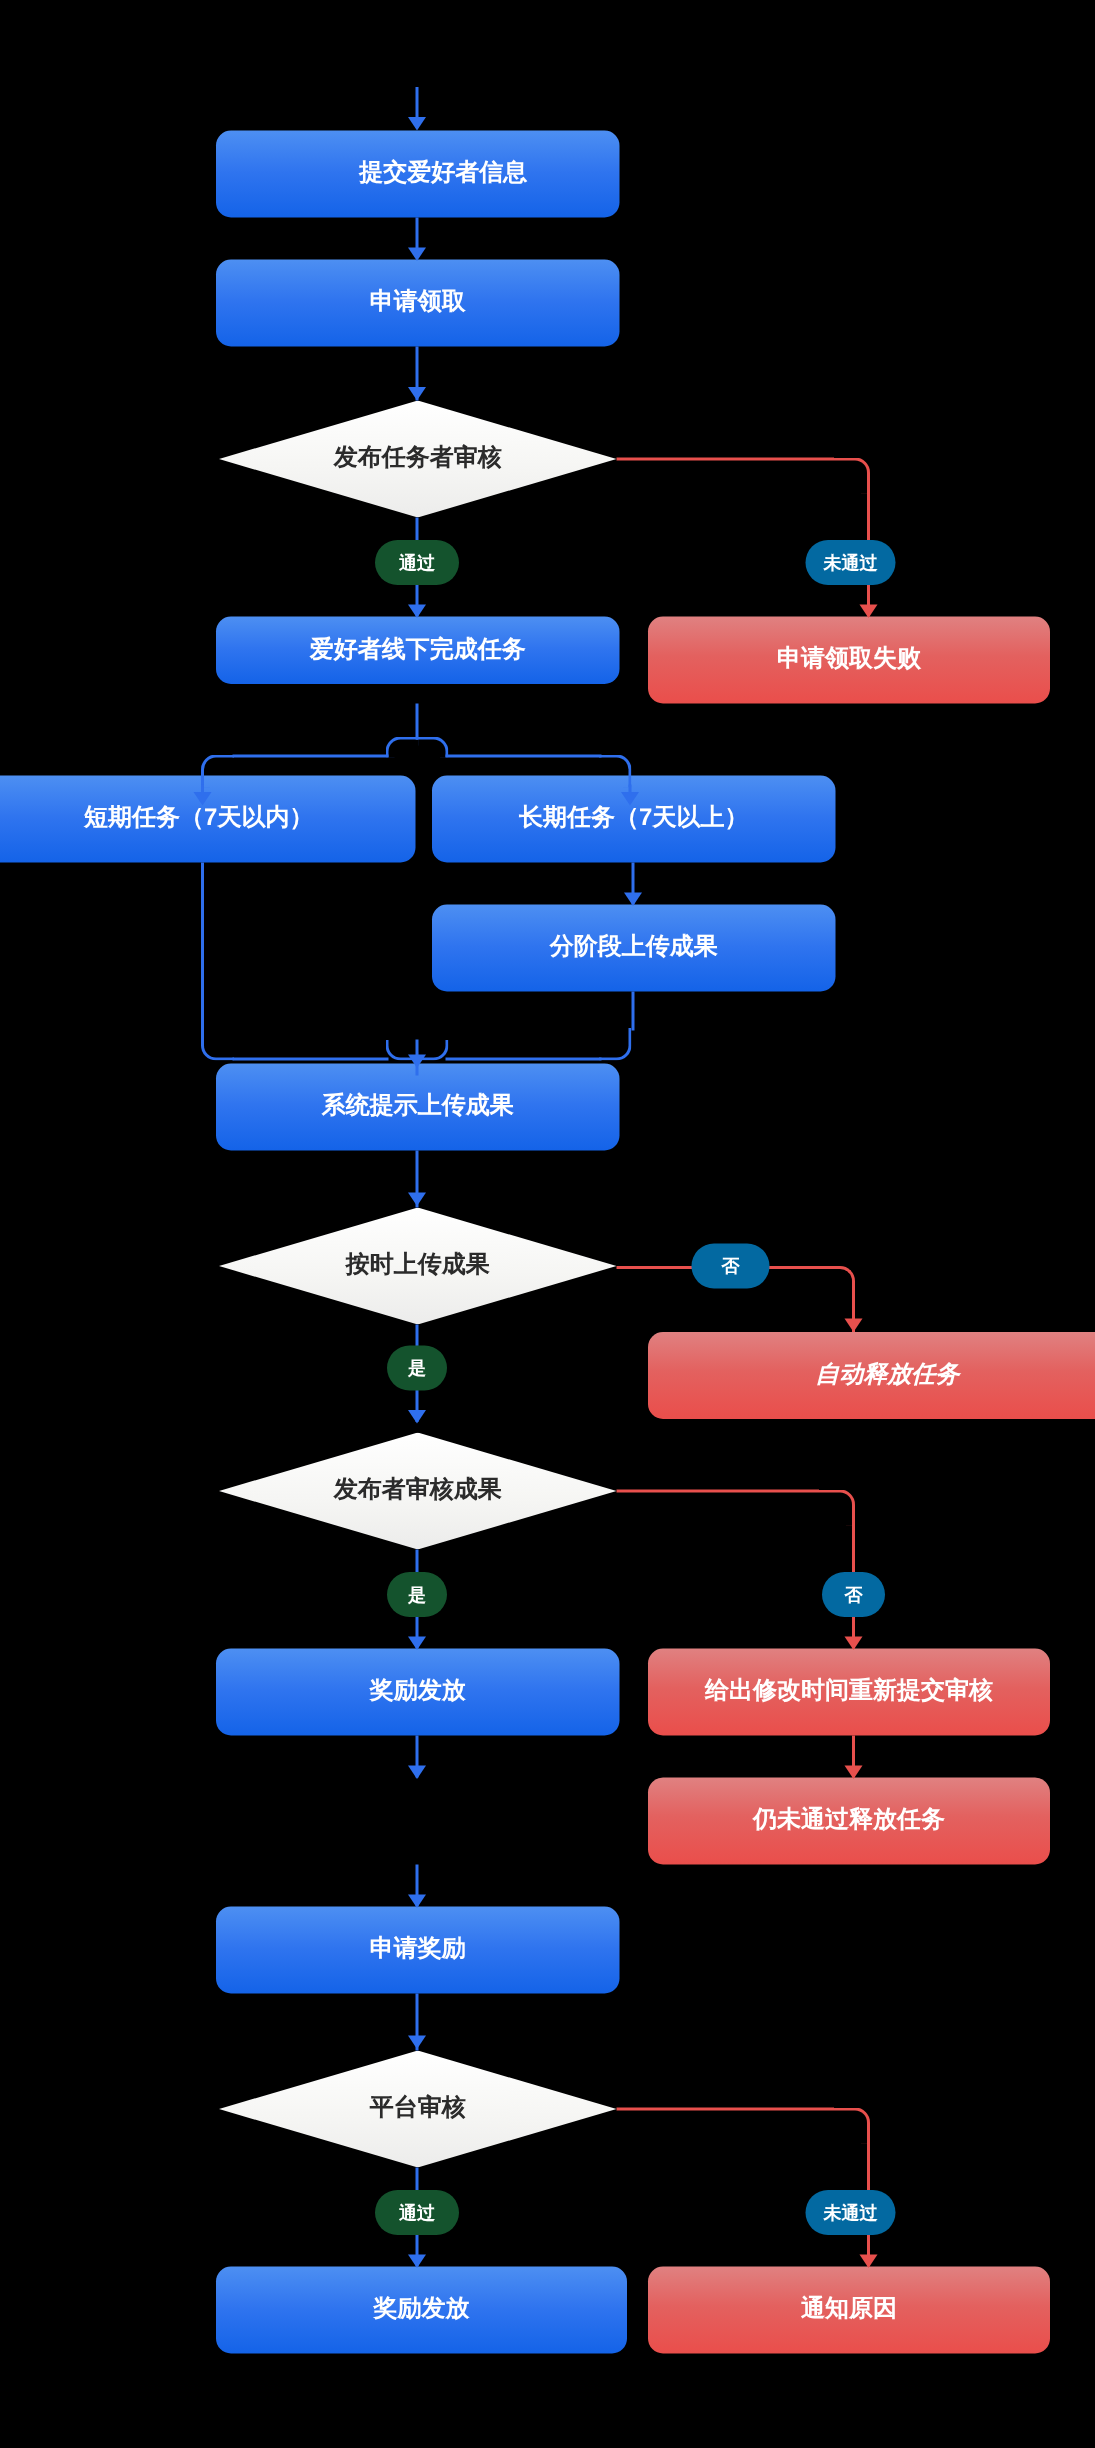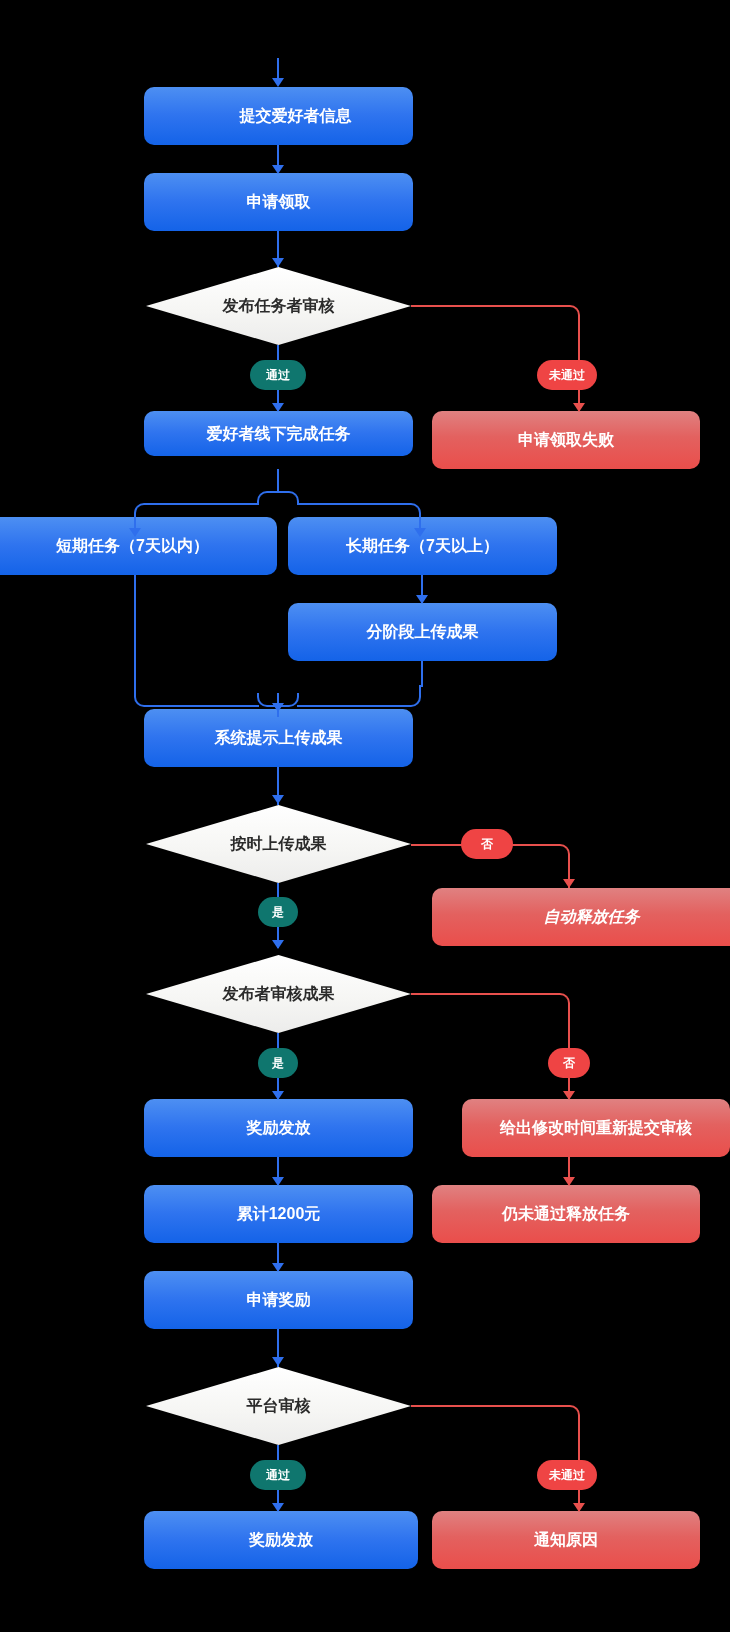--- a/index.html
+++ b/index.html
@@ -21,22 +21,22 @@
 
   .dec{color:#2b2b2b;font-size:16px;font-weight:700;
        background:linear-gradient(180deg,#ffffff 0%,#f6f6f4 55%,#ececeb 100%);
        clip-path:polygon(50% 0%,100% 50%,50% 100%,0% 50%);
        filter:drop-shadow(0 1px 2px rgba(0,0,0,.4));}
 
   
   .badge{position:absolute;display:flex;align-items:center;justify-content:center;
          border-radius:15px;color:#fff;font-size:12px;font-weight:700;
          box-sizing:border-box;z-index:6;white-space:nowrap;}
-  .badge.b{background:#0f766e;}
-  .badge.r{background:#ef4444;font-family:Liberation Serif, serif;}
+  .badge.b{background:#14532d;}
+  .badge.r{background:#0369a1;font-family:Liberation Serif, serif;}
 
   
   .ln{position:absolute;z-index:2;}
   .vb{width:2px;background:#2f6fed;}
   .hb{height:2px;background:#2f6fed;}
   .vr{width:2px;background:#e8504d;}
   .hr{height:2px;background:#e8504d;}
 
   .ah{position:absolute;width:0;height:0;z-index:3;
       border-left:6px solid transparent;border-right:6px solid transparent;}
@@ -183,33 +183,30 @@
   <div class="ln vr" style="left:568px;top:1015px;height:84px;"></div>
   <div class="badge r" style="left:548px;top:1048px;width:42px;height:30px;">
     <span>否</span>
   </div>
   <div class="ah r" style="left:563px;top:1091px;"></div>
 
   <div class="node proc" style="left:144px;top:1099px;width:269px;height:58px;">
     <span>奖励发放</span>
   </div>
 
-  <div class="node fail" style="left:432px;top:1099px;width:268px;height:58px;margin-left:30px;">
+  <div class="node fail" style="left:432px;top:1099px;width:268px;height:58px;">
     <span>给出修改时间重新提交审核</span>
   </div>
 
   <div class="ln vb" style="left:277px;top:1157px;height:28px;"></div>
   <div class="ah b" style="left:272px;top:1177px;"></div>
 
   <div class="ln vr" style="left:568px;top:1157px;height:28px;"></div>
   <div class="ah r" style="left:563px;top:1177px;"></div>
 
-  <div class="node proc" style="left:144px;top:1185px;width:269px;height:58px;">
-    <span>累计1200元</span>
-  </div>
 
   <div class="node fail" style="left:432px;top:1185px;width:268px;height:58px;">
     <span>仍未通过释放任务</span>
   </div>
 
   <div class="ln vb" style="left:277px;top:1243px;height:28px;"></div>
   <div class="ah b" style="left:272px;top:1263px;"></div>
 
   <div class="node proc" style="left:144px;top:1271px;width:269px;height:58px;">
     <span>申请奖励</span>

